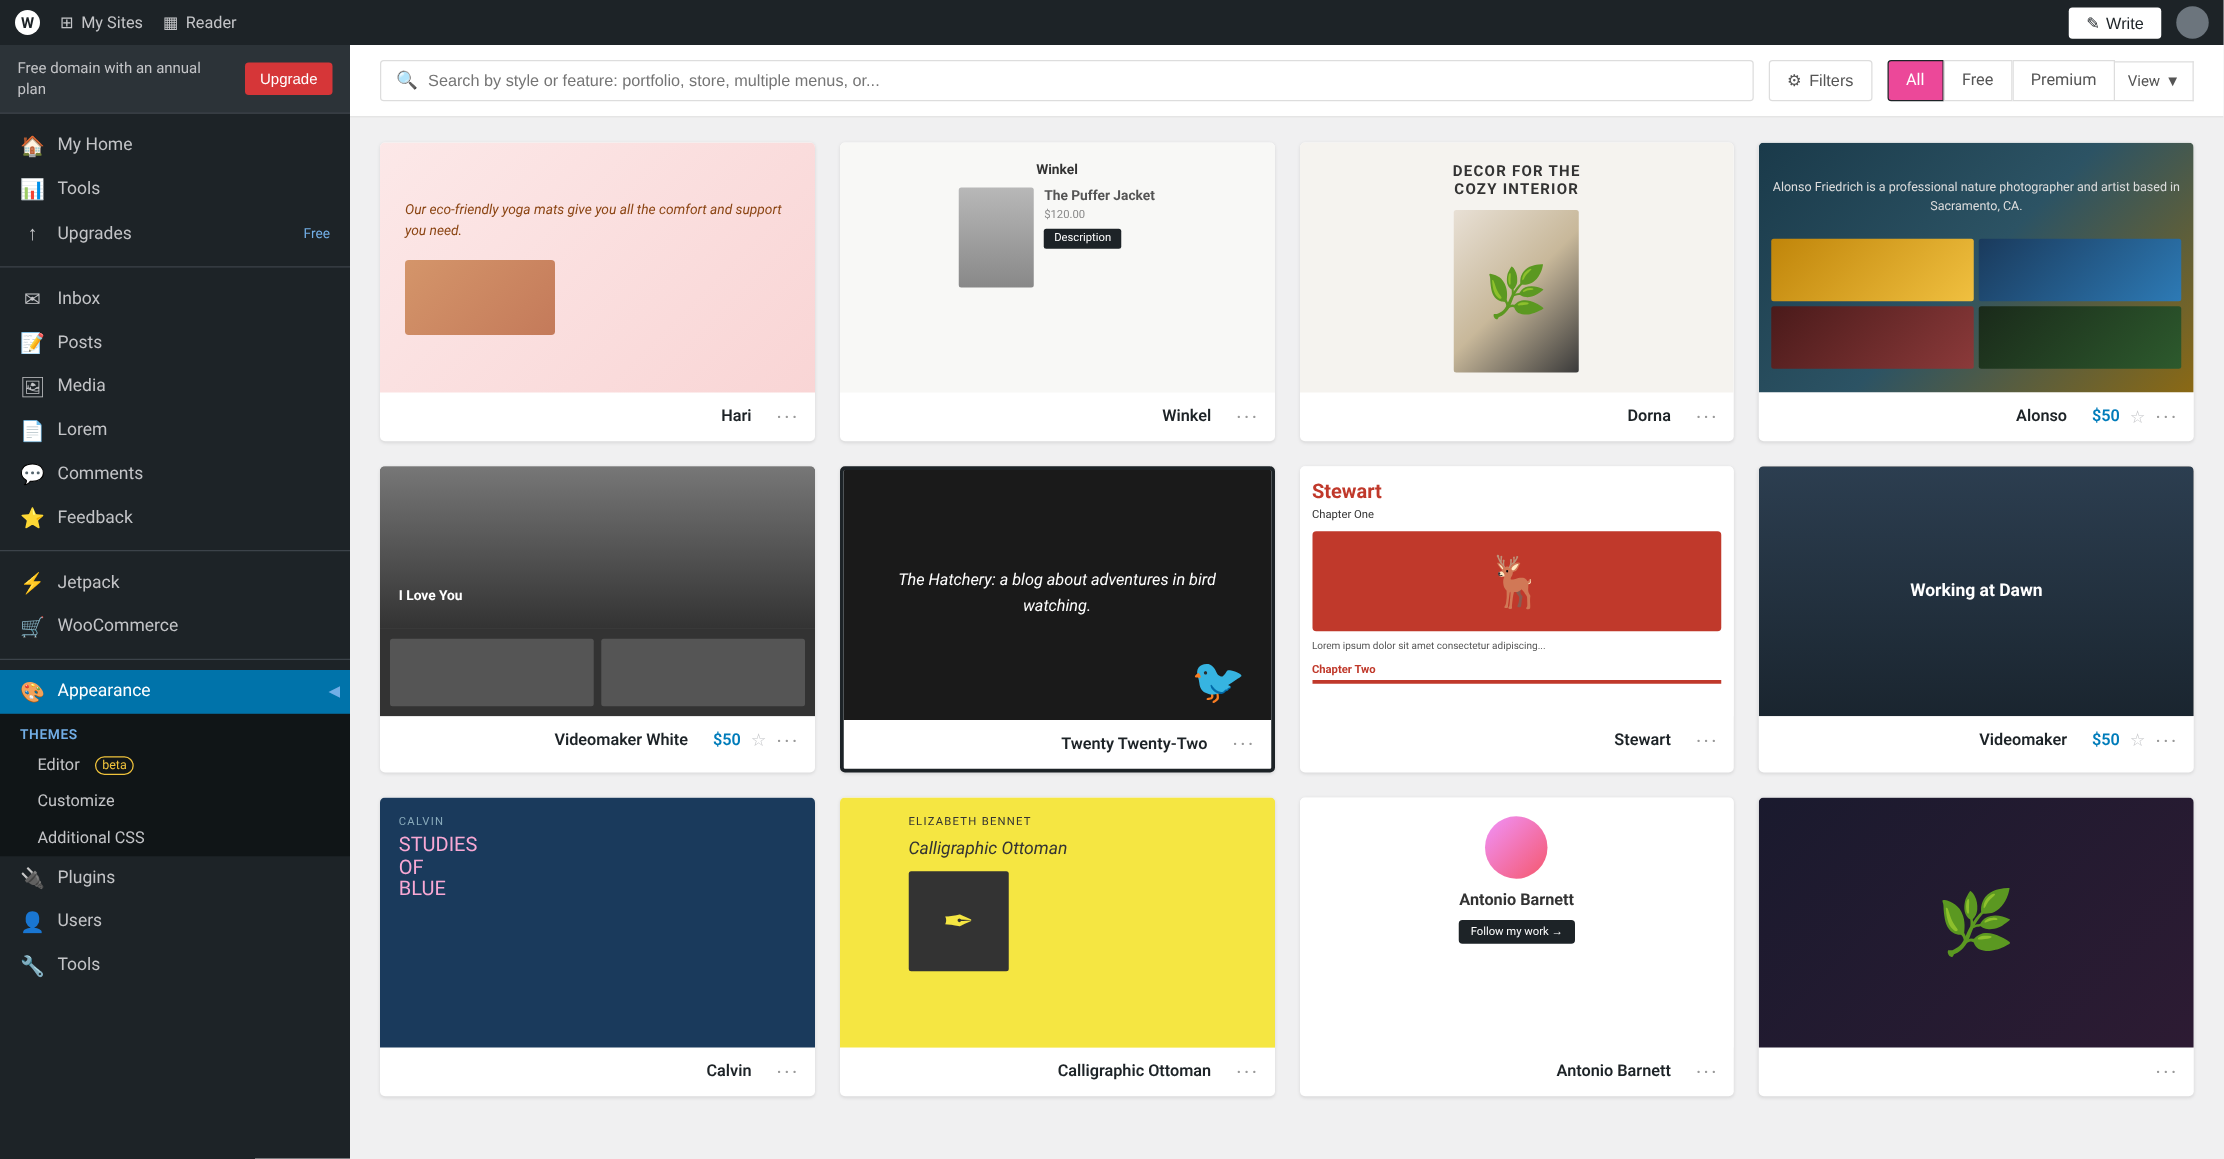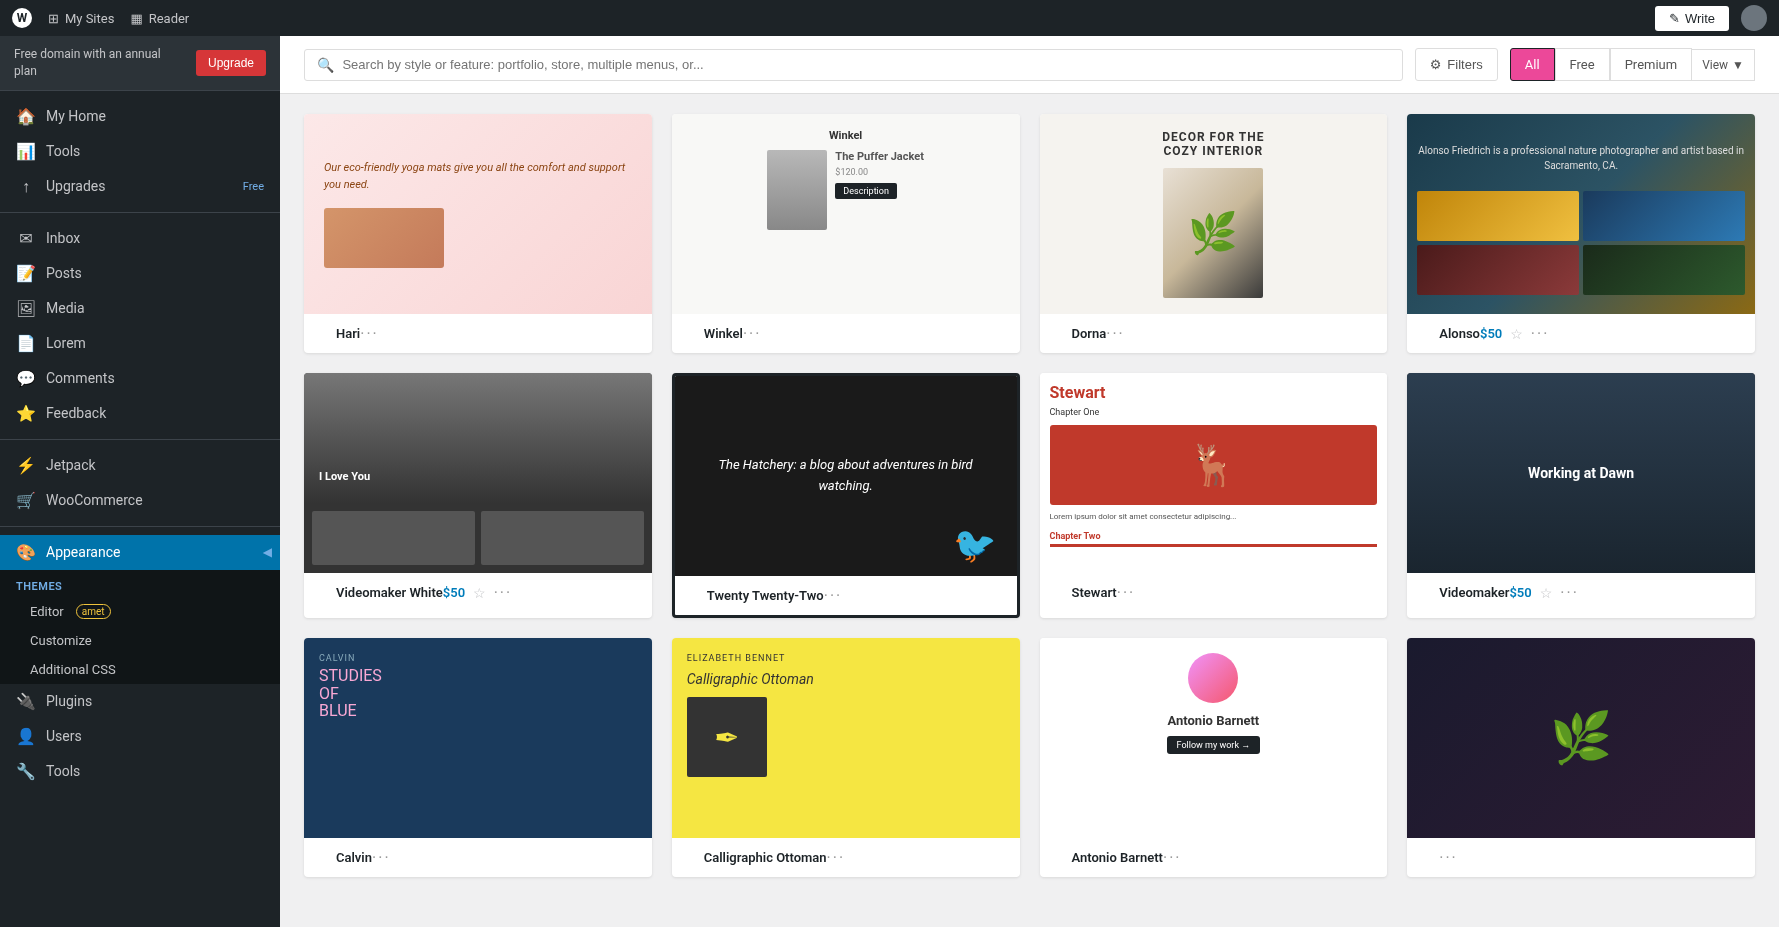--- a/index.html
+++ b/index.html
@@ -235,24 +235,25 @@
     
     .ttt-text { font-size: 13px; color: #fff; font-style: italic; text-align: center; padding: 20px; line-height: 1.6; }
 
     
     .stewart-inner { padding: 10px; }
     .stewart-name { font-size: 16px; color: #c0392b; font-weight: bold; margin-bottom: 5px; }
     .stewart-chapter { font-size: 9px; color: #333; }
     .stewart-orange { width: 100%; height: 80px; background: #c0392b; border-radius: 3px; display: flex; align-items: center; justify-content: center; margin-top: 8px; }
 
     .theme-footer {
-      padding: 10px 32px;
-      display: flex;
-      align-items: center;
-      justify-content: flex-start;
+      padding: 10px 12px;
+      display: flex;
+      align-items: center;
+      justify-content: flex-end;
+      gap: 20px;
     }
     .theme-name { font-size: 13px; font-weight: 600; color: #1d2327; }
     .theme-price { font-size: 13px; font-weight: 600; color: #007cba; }
     .theme-meta { display: flex; align-items: center; gap: 8px; }
     .star-icon { color: #c3c4c7; font-size: 14px; }
     .more-btn { color: #999; cursor: pointer; font-size: 16px; letter-spacing: 2px; }
 
     
     .alonso-bg {
       background: linear-gradient(135deg, #1a3a4a 0%, #2c5364 50%, #8b6914 100%);
@@ -402,21 +403,21 @@
       <div class="nav-item active">
         <span class="icon">🎨</span>
         <span>Appearance</span>
         <span class="sidebar-chevron">◀</span>
       </div>
 
       <div class="sub-nav">
         <div class="nav-section-title">Themes</div>
         <div class="sub-nav-item">
           <span>Editor</span>
-          <span class="beta-badge">amet</span>
+          <span class="beta-badge">beta</span>
         </div>
         <div class="sub-nav-item">
           <span>Customize</span>
         </div>
         <div class="sub-nav-item">
           <span>Additional CSS</span>
         </div>
       </div>
 
       <div class="nav-item">
@@ -610,21 +611,21 @@
             <div class="calvin-title">STUDIES<br>OF<br>BLUE</div>
           </div>
         </div>
         <div class="theme-footer">
           <span class="theme-name">Calvin</span>
           <span class="more-btn">···</span>
         </div>
       </div>
 
       <div class="theme-card">
-        <div class="theme-preview" style="background:#f5e642;">
+        <div class="theme-preview" style="background:#f5e642;padding-left:40px;">
           <div class="calli-inner">
             <div class="calli-author">ELIZABETH BENNET</div>
             <div class="calli-title">Calligraphic Ottoman</div>
             <div class="calli-img" style="background:#333;display:flex;align-items:center;justify-content:center;color:#f5e642;font-size:30px;">✒</div>
           </div>
         </div>
         <div class="theme-footer">
           <span class="theme-name">Calligraphic Ottoman</span>
           <span class="more-btn">···</span>
         </div>

